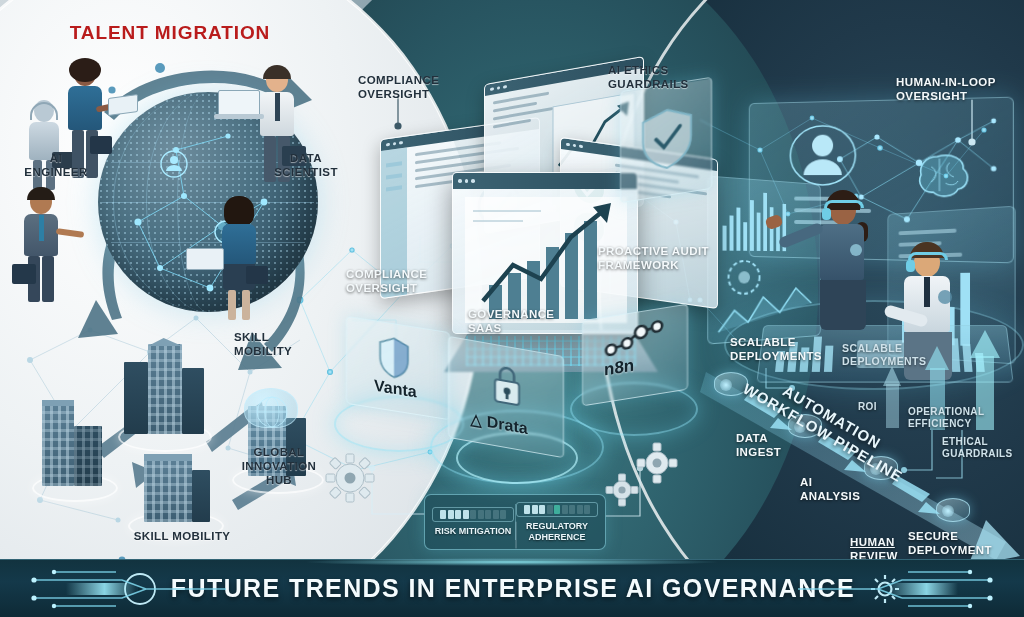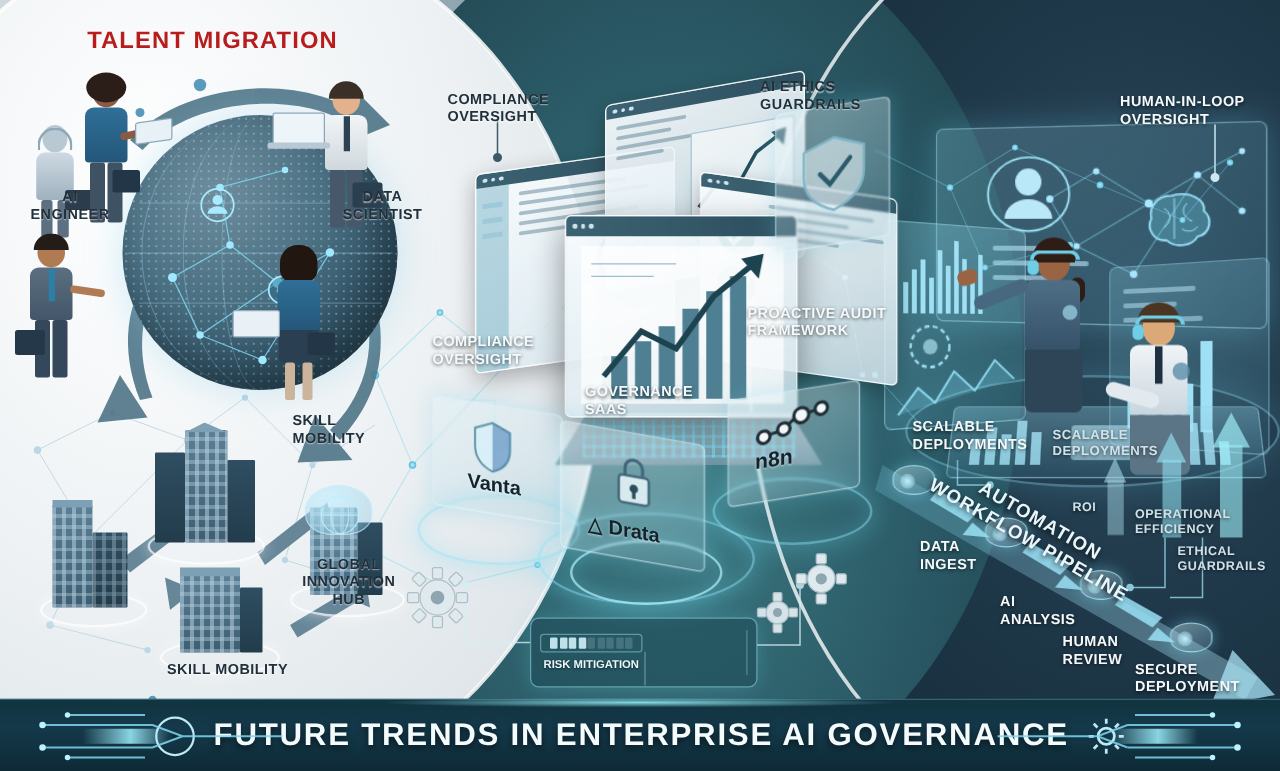--- a/index.html
+++ b/index.html
@@ -745,20 +745,35 @@
         <b></b>
           <b></b>
           <b></b>
           <b></b>
           <b></b>
       </div>
       <em>RISK
 MITIGATION</em>
     </div>
     <div class="meter-div"></div>
+    <div class="meter">
+      <div class="segs">
+        <b class="on"></b>
+          <b class="on"></b>
+          <b class="on"></b>
+        <b></b>
+          <b class="hi"></b>
+          <b></b>
+          <b></b>
+          <b></b>
+          <b></b>
+      </div>
+      <em>REGULATORY
+ADHERENCE</em>
+    </div>
   </div>
 
 
   <div style="position:absolute;left:742px;top:100px;width:268px;height:160px;z-index:16;
               border-radius:6px;transform:perspective(520px) rotateY(-9deg);
               background:linear-gradient(150deg, rgba(150,220,240,.24), rgba(90,170,200,.12));
               border:1px solid rgba(175,232,248,.45);
               box-shadow:0 0 26px rgba(110,210,240,.28);">
     <svg width="268" height="160">
       <g stroke="#7fd1ea" stroke-width=".9" fill="none" opacity=".7">
@@ -939,21 +954,21 @@
               transform:rotate(30deg);transform-origin:left top;text-align:center;">
     <span style="font-weight:bold;font-size:15px;letter-spacing:1px;color:#e9f7fc;
                  text-shadow:0 2px 4px rgba(0,0,0,.65);white-space:pre-line;">AUTOMATION
 WORKFLOW PIPELINE</span>
   </div>
 
   <div class="lbl light" style="left:736px;top:432px;width:72px;">DATA
 INGEST</div>
   <div class="lbl light" style="left:800px;top:476px;width:78px;">AI
 ANALYSIS</div>
-  <div class="lbl light" style="left:850px;top:508px;width:78px;">HUMAN
+  <div class="lbl light" style="left:850px;top:536px;width:78px;text-decoration:underline;">HUMAN
 REVIEW</div>
   <div class="lbl light" style="left:908px;top:530px;width:106px;">SECURE
 DEPLOYMENT</div>
 
   <div id="banner">
     <svg class="circuit-deco" id="circ-left" viewBox="0 0 240 58">
       <g stroke="#7fd8ef" stroke-width="1.6" fill="none" opacity=".85">
         <path d="M10 20 H96 L120 29 H200"></path>
         <path d="M10 38 H96 L120 29"></path>
         <path d="M30 12 H90"></path>

